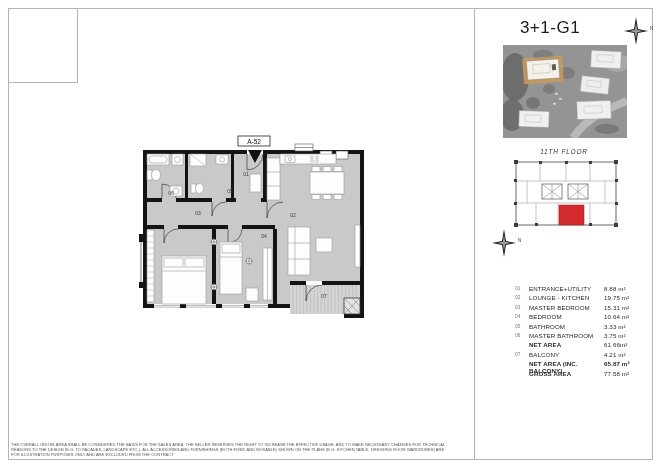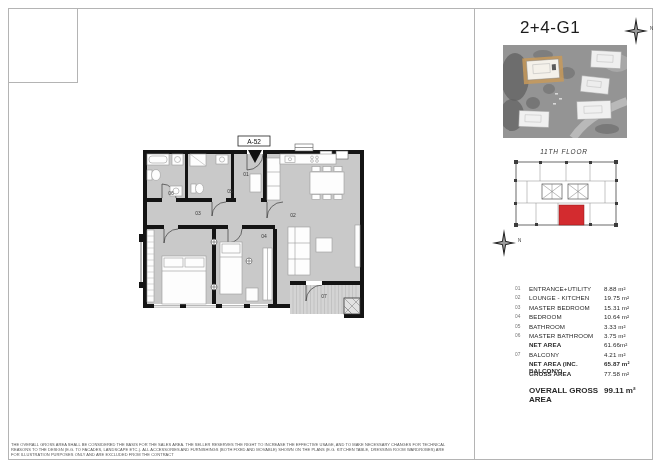--- a/index.html
+++ b/index.html
@@ -220,21 +220,21 @@
     <text x="118" y="46">01</text>
     <text x="165" y="87">02</text>
     <text x="70" y="85">03</text>
     <text x="136" y="108">04</text>
     <text x="102" y="63">05</text>
     <text x="43" y="65">06</text>
     <text x="196" y="168">07</text>
   </g>
 </svg>
 
-<div class="abs title">2+4-G1</div>
+<div class="abs title">3+1-G1</div>
 
 <svg class="abs" style="left:622px;top:16px" width="34" height="30" viewBox="0 0 34 30">
   <path d="M14,1 L16,13 L26,15 L16,17 L14,29 L12,17 L2,15 L12,13 Z" fill="#1d1d1d"></path>
   <path d="M14,7 L15.2,13.8 L21,15 L15.2,16.2 L14,23 L12.8,16.2 L7,15 L12.8,13.8 Z" fill="#9b9b9b"></path>
   <text x="28" y="14" font-size="4.5" fill="#333">N</text>
 </svg>
 
 <svg class="abs" style="left:503px;top:45px" width="124" height="93" viewBox="0 0 124 93">
   <rect width="124" height="93" fill="#949494"></rect>
   <g fill="#636363">
@@ -369,20 +369,15 @@
   <div class="t-row">
       <span class="t-num"></span>
       <span class="t-name b">NET AREA (INC. BALCONY)</span>
       <span class="t-val b">65.87 m²</span>
     </div>
   <div class="t-row">
       <span class="t-num"></span>
       <span class="t-name b">GROSS AREA</span>
       <span class="t-val">77.58 m²</span>
     </div>
-  <div class="overall">
-    <span></span>
-    <span>OVERALL GROSS AREA</span>
-    <span>99.11 m²</span>
-  </div>
 </div>
 
 <div class="abs disclaimer">THE OVERALL GROSS AREA SHALL BE CONSIDERED THE BASIS FOR THE SALES AREA. THE SELLER RESERVES THE RIGHT TO INCREASE THE EFFECTIVE USAGE, AND TO MAKE NECESSARY CHANGES FOR TECHNICAL REASONS TO THE DESIGN (E.G. TO FACADES, LANDSCAPE ETC.). ALL ACCESSORIES AND FURNISHINGS (BOTH FIXED AND MOVABLE) SHOWN ON THE PLANS (E.G. KITCHEN TABLE, DRESSING ROOM WARDROBES) ARE FOR ILLUSTRATION PURPOSES ONLY AND ARE EXCLUDED FROM THE CONTRACT</div>
 
 </body></html>

